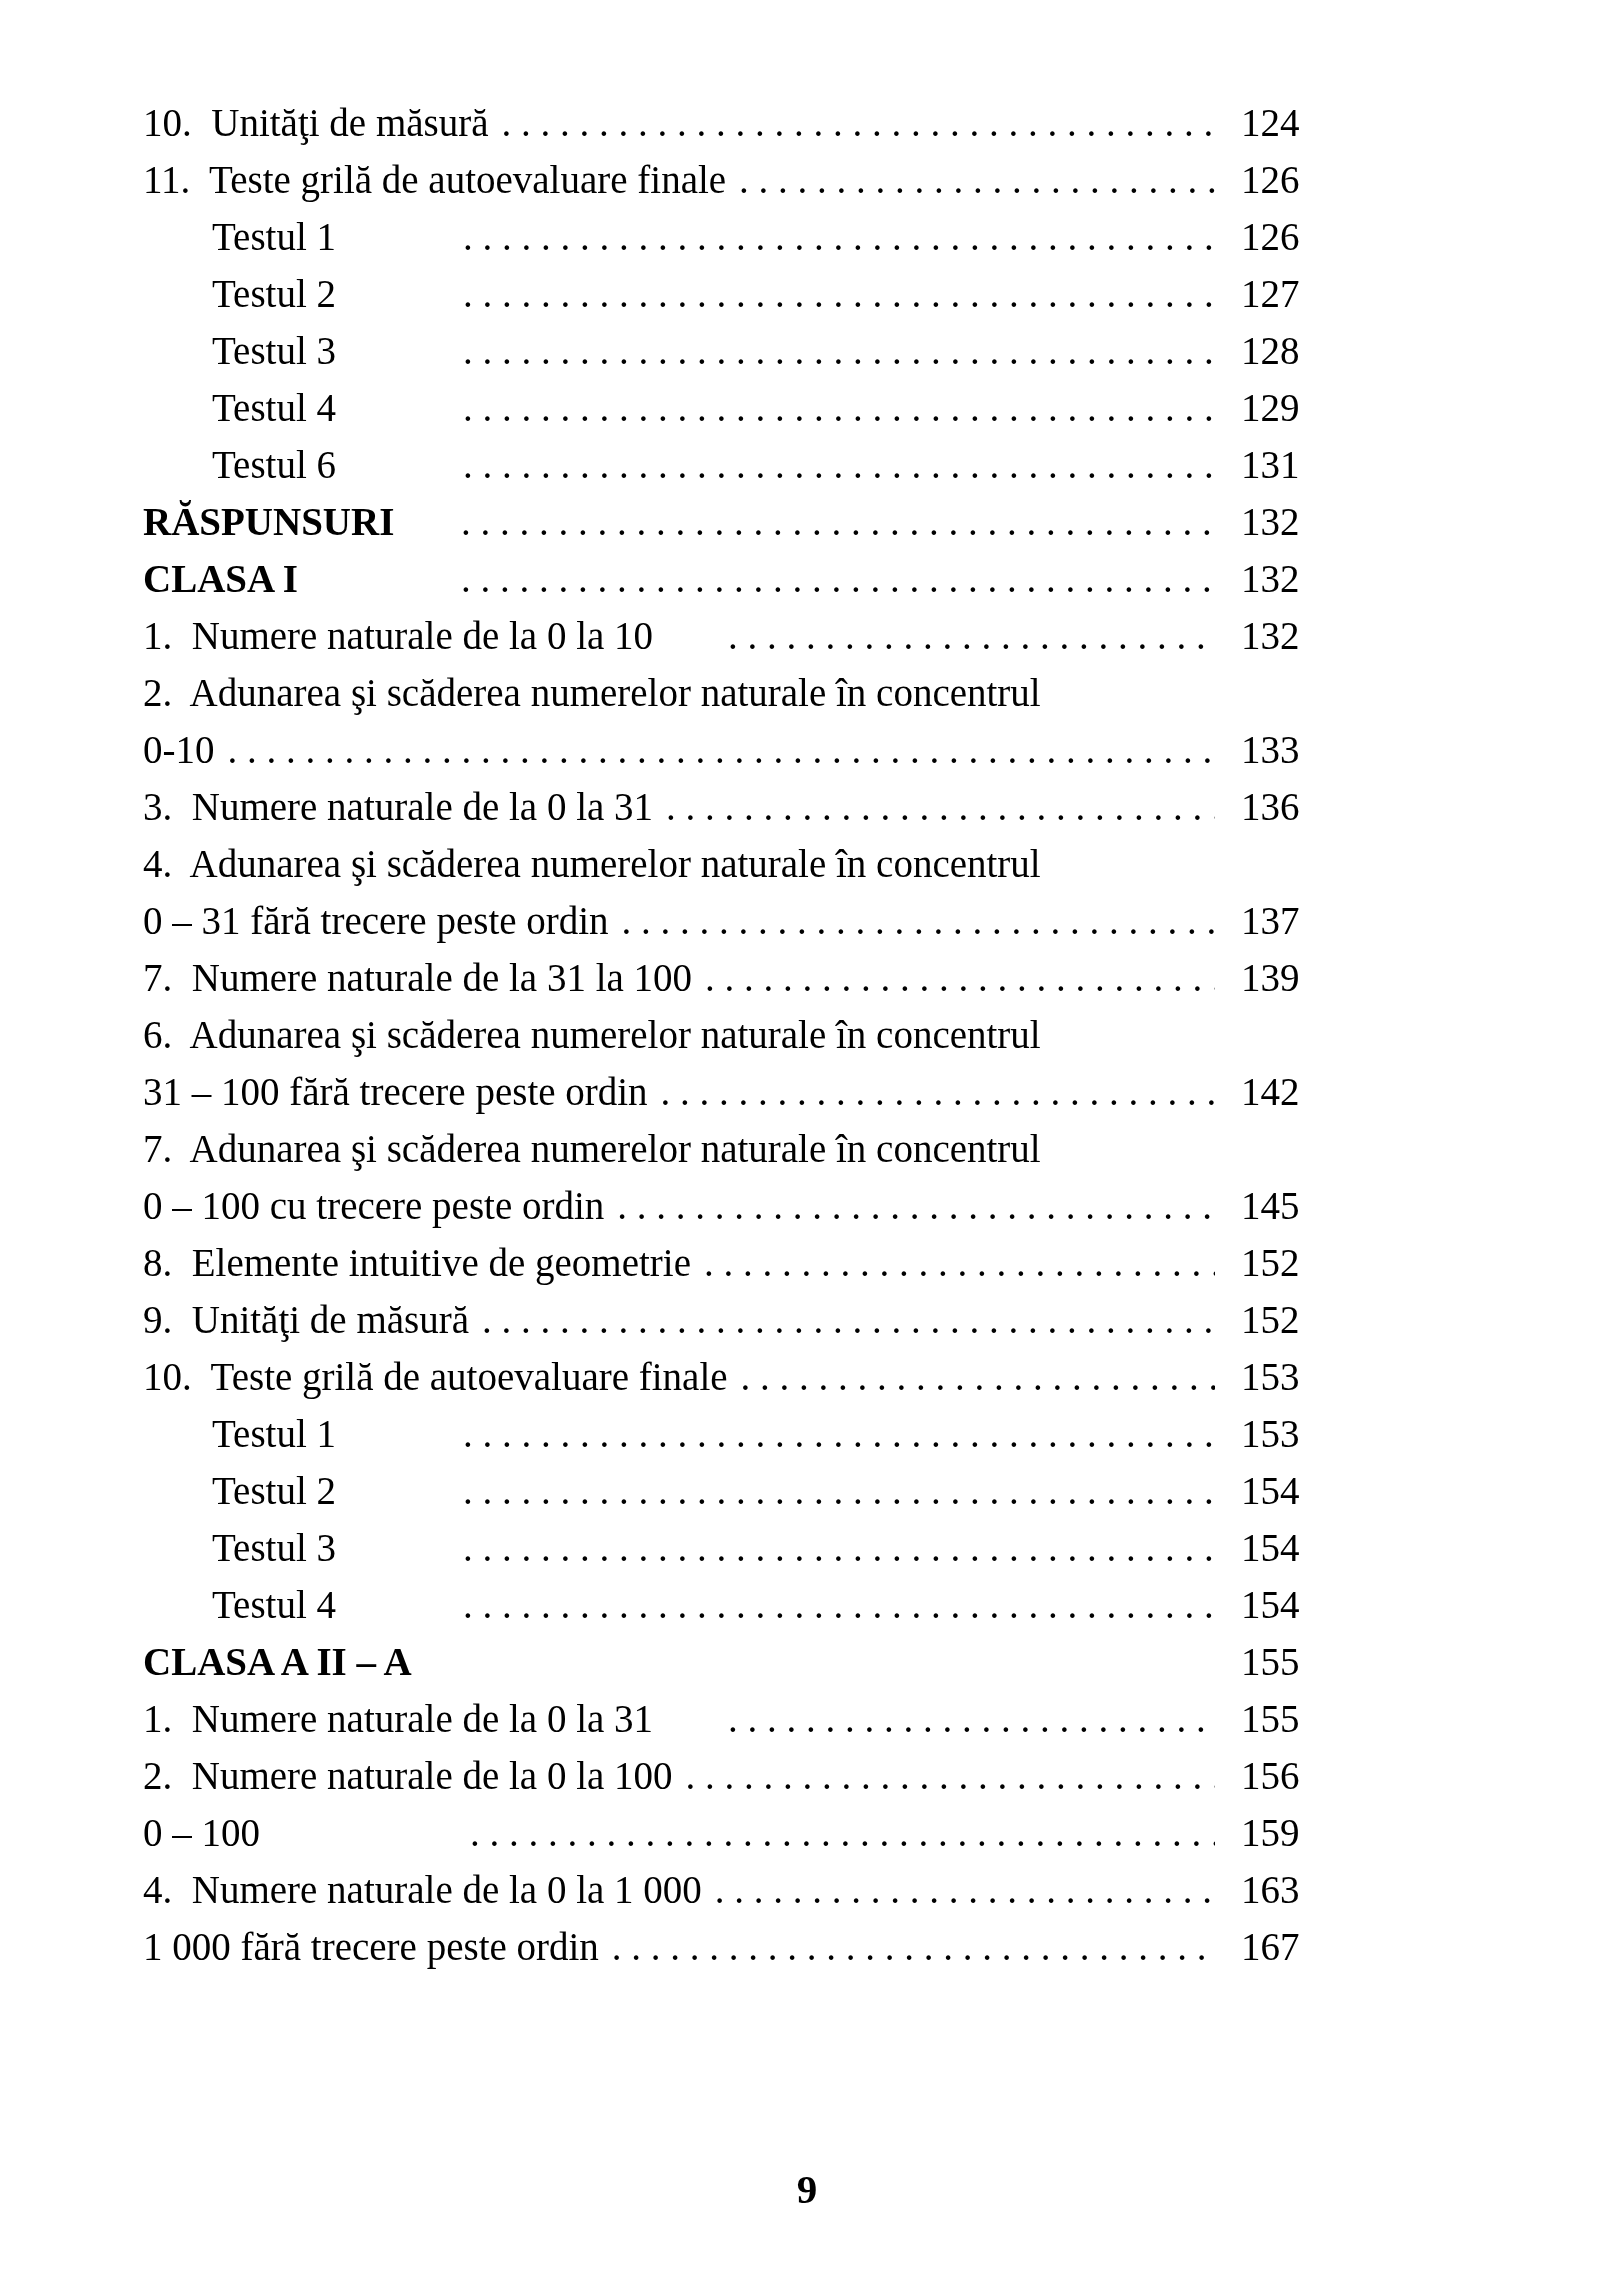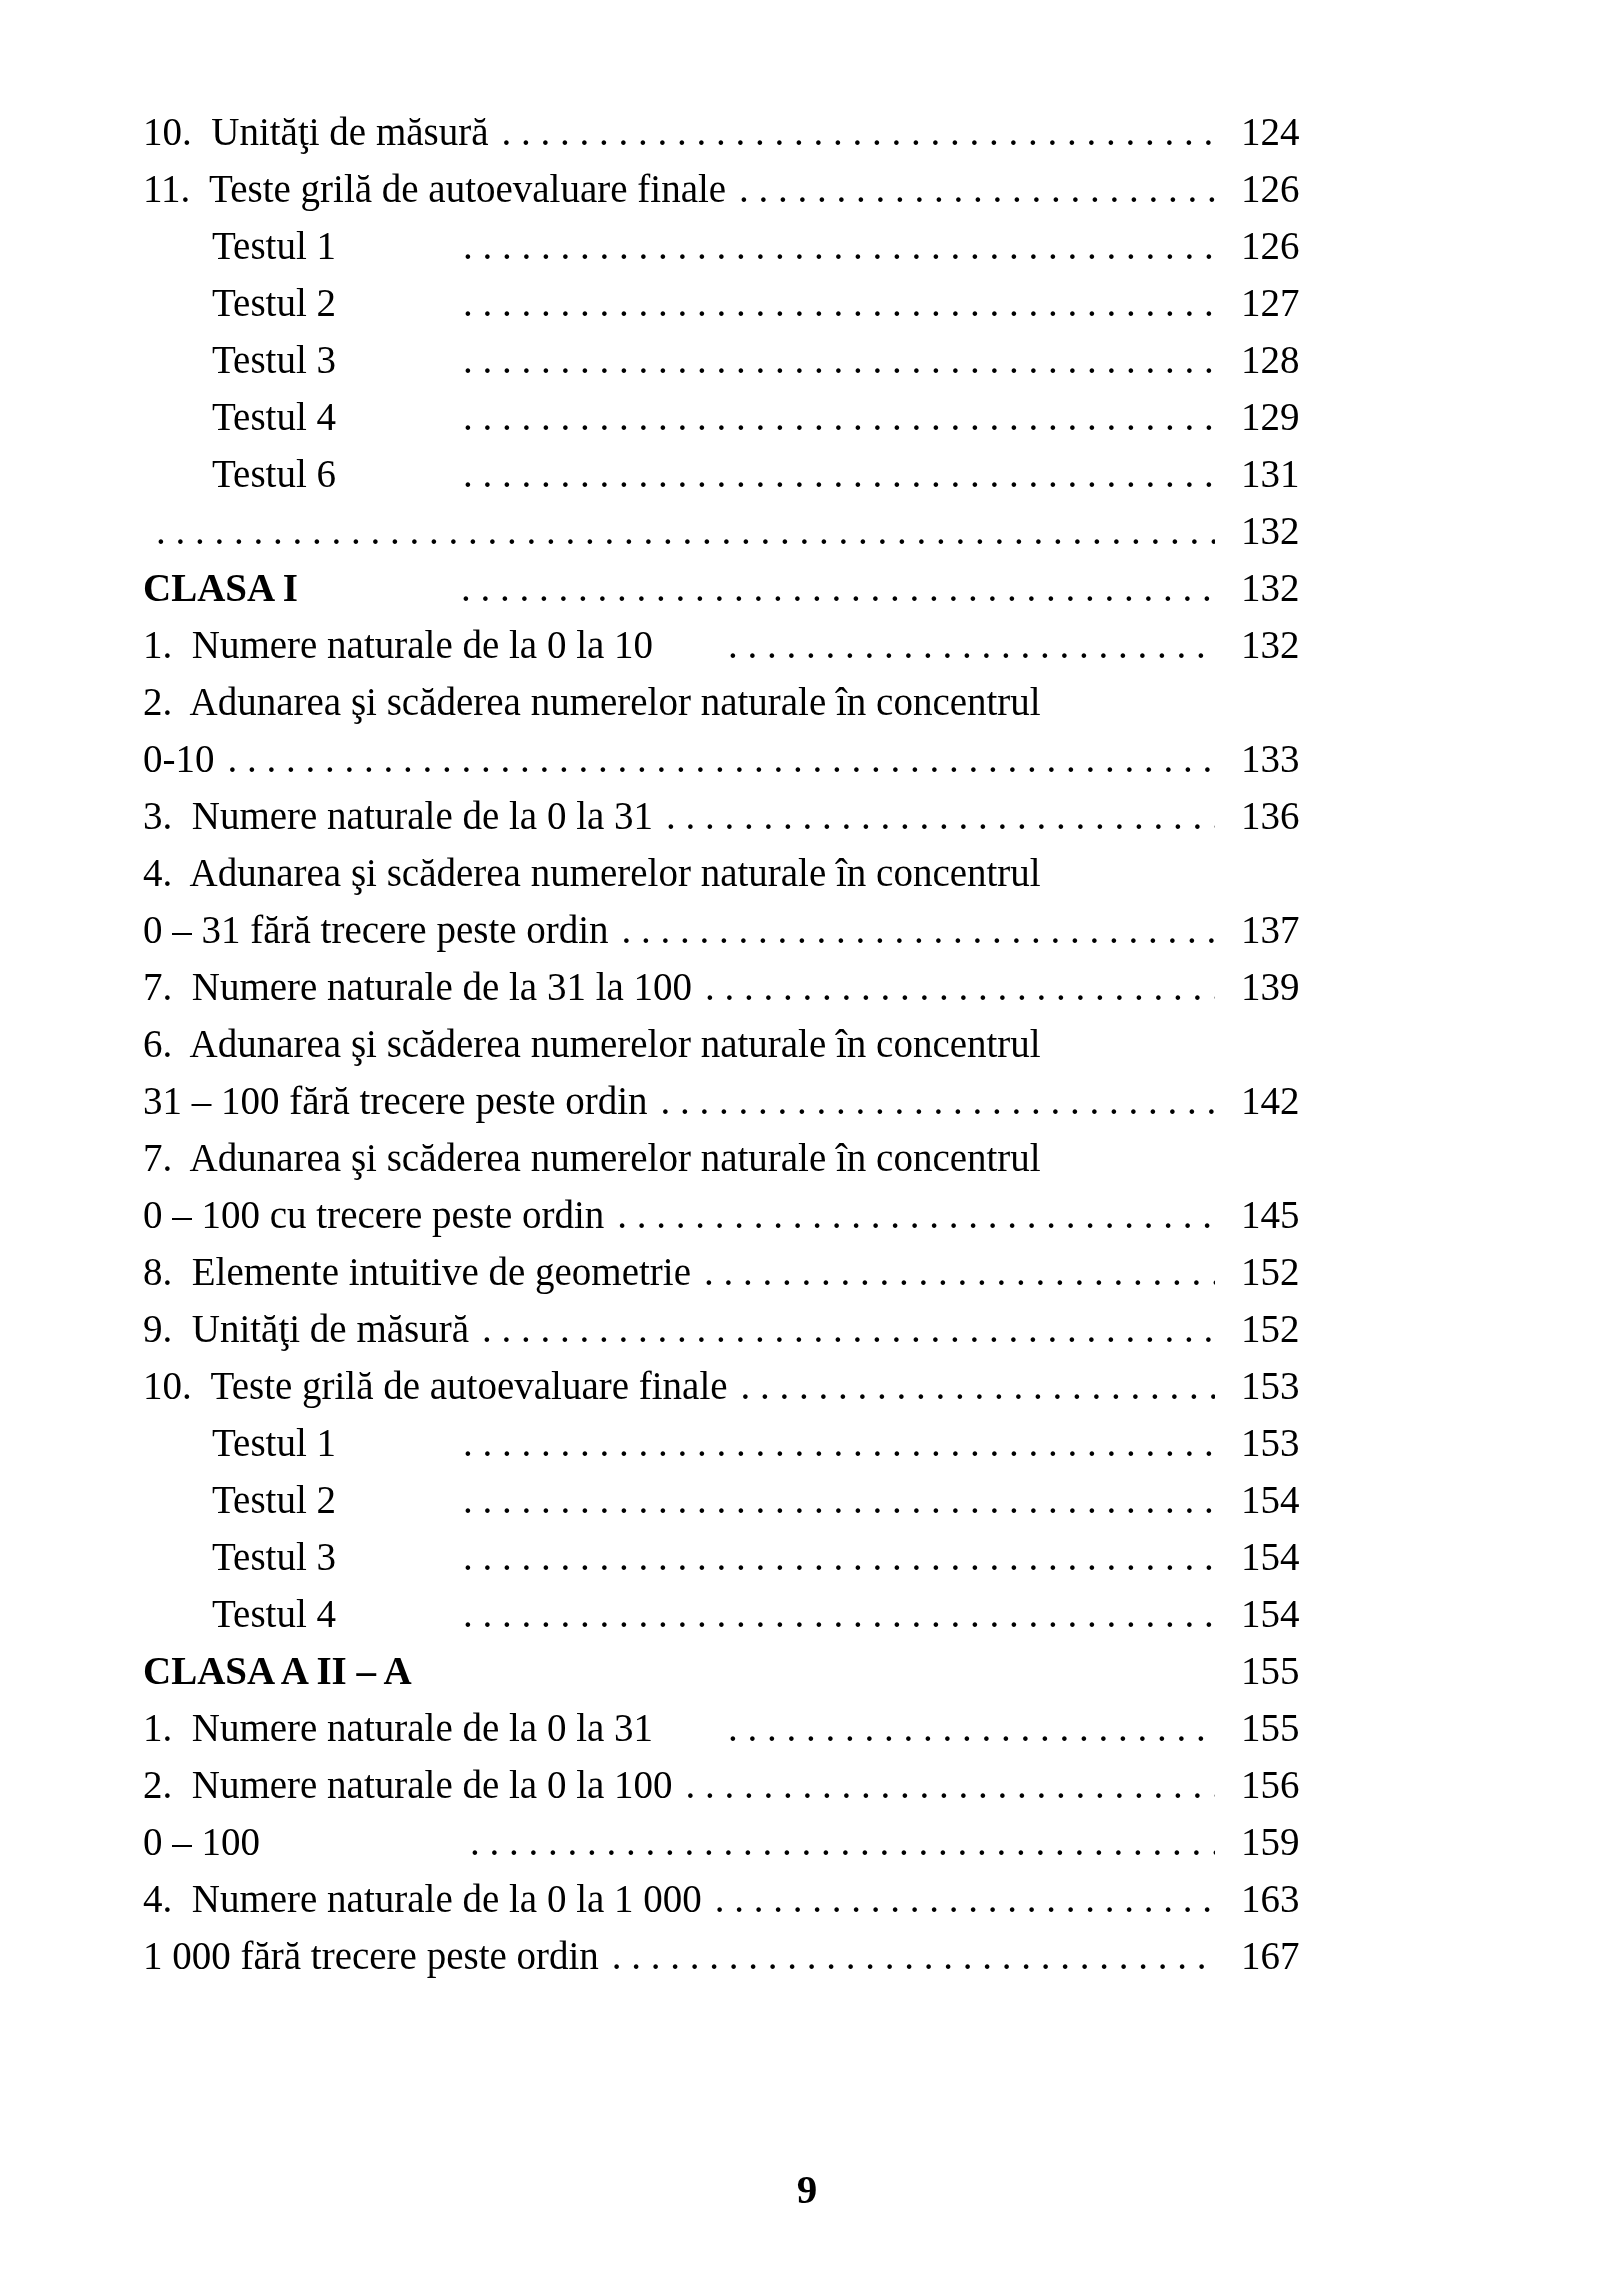--- a/index.html
+++ b/index.html
@@ -11,21 +11,21 @@
   }
   .page {
     position: relative;
     width: 1614px;
     height: 2290px;
     background: #ffffff;
     overflow: hidden;
   }
   .toc {
     position: absolute;
-    top: 103px;
+    top: 94px;
     left: 143px;
     width: 1186px;
   }
   .line {
     display: flex;
     align-items: baseline;
     height: 57px;
     line-height: 57px;
     font-size: 39px;
     white-space: nowrap;
@@ -100,20 +100,21 @@
         <span class="label">Testul 4</span>
         <span class="dots show"></span>
         <span class="pnum">129</span>
       </div>
       <div class="line indent">
         <span class="label">Testul 6</span>
         <span class="dots show"></span>
         <span class="pnum">131</span>
       </div>
       <div class="line bold">
+        <span class="label">RĂSPUNSURI</span>
         <span class="dots show"></span>
         <span class="pnum">132</span>
       </div>
       <div class="line bold">
         <span class="label">CLASA I</span>
         <span class="dots show"></span>
         <span class="pnum">132</span>
       </div>
       <div class="line">
         <span class="label" style="min-width: 572px;">1.  Numere naturale de la 0 la 10</span>

